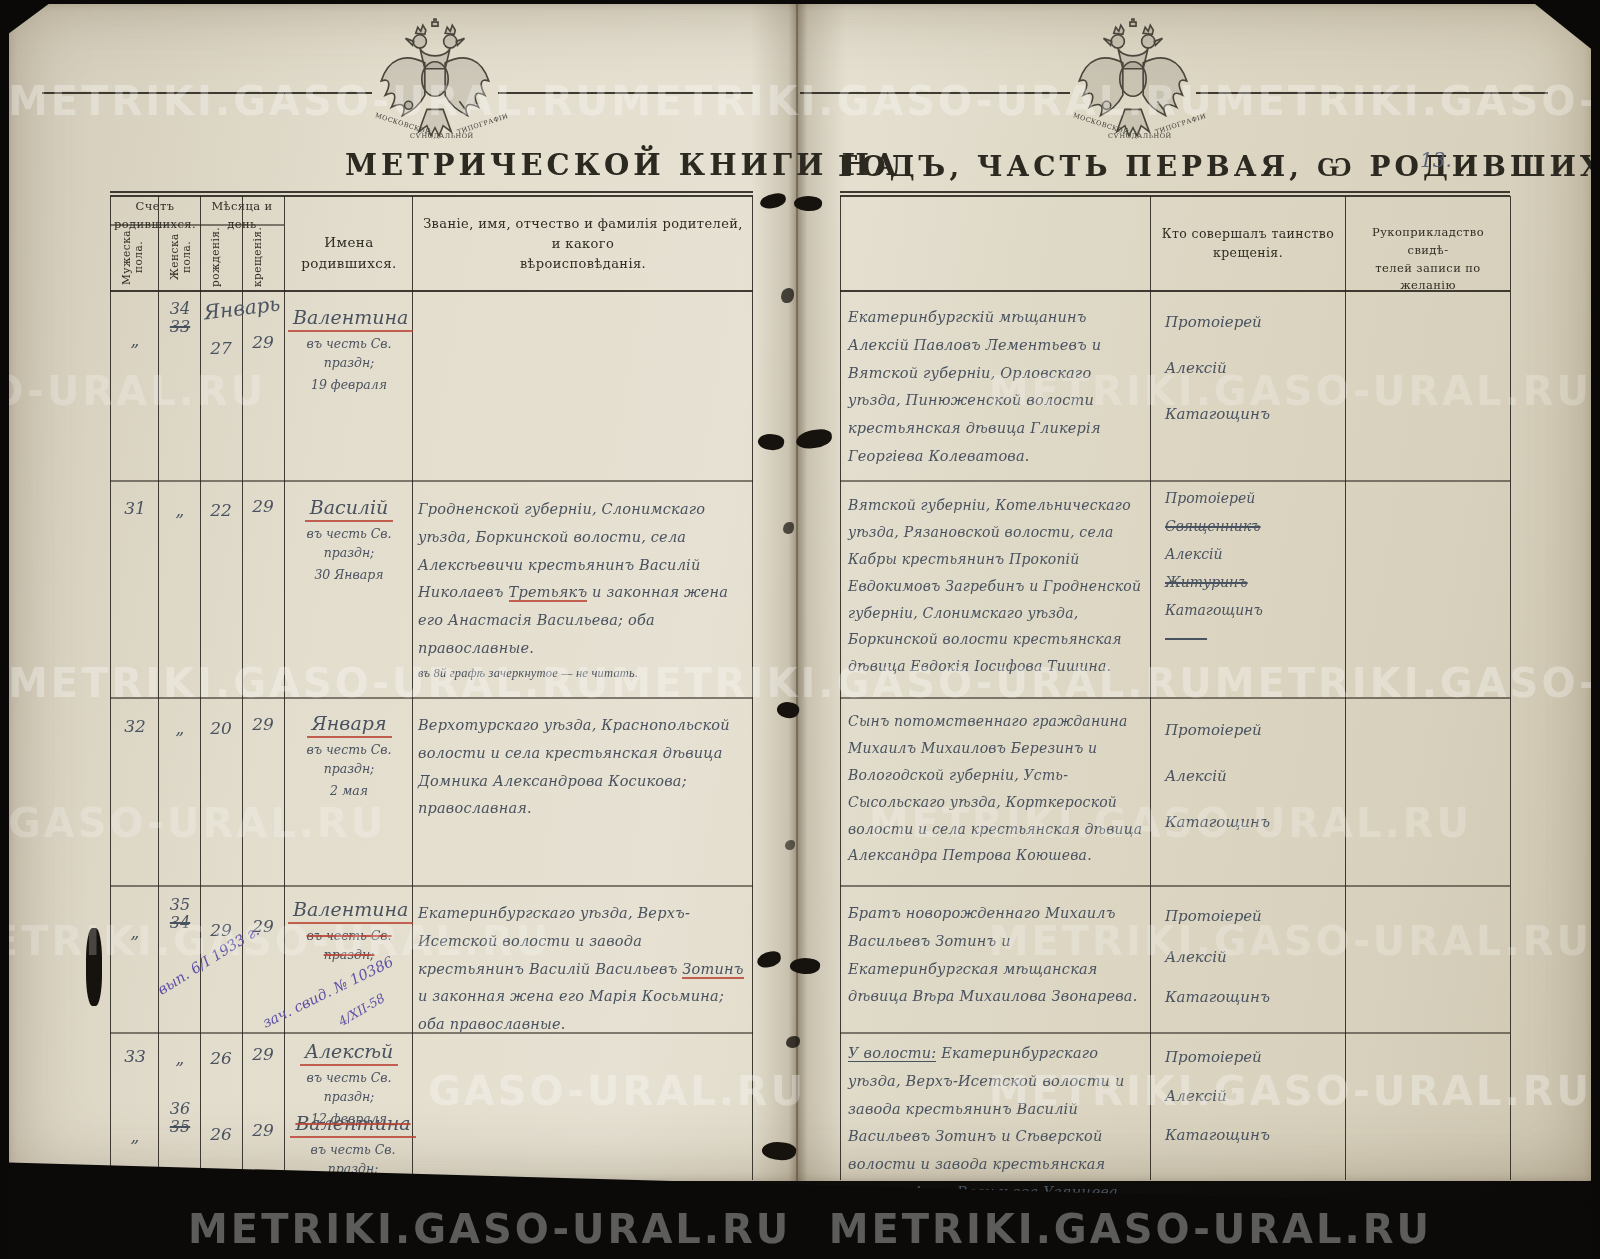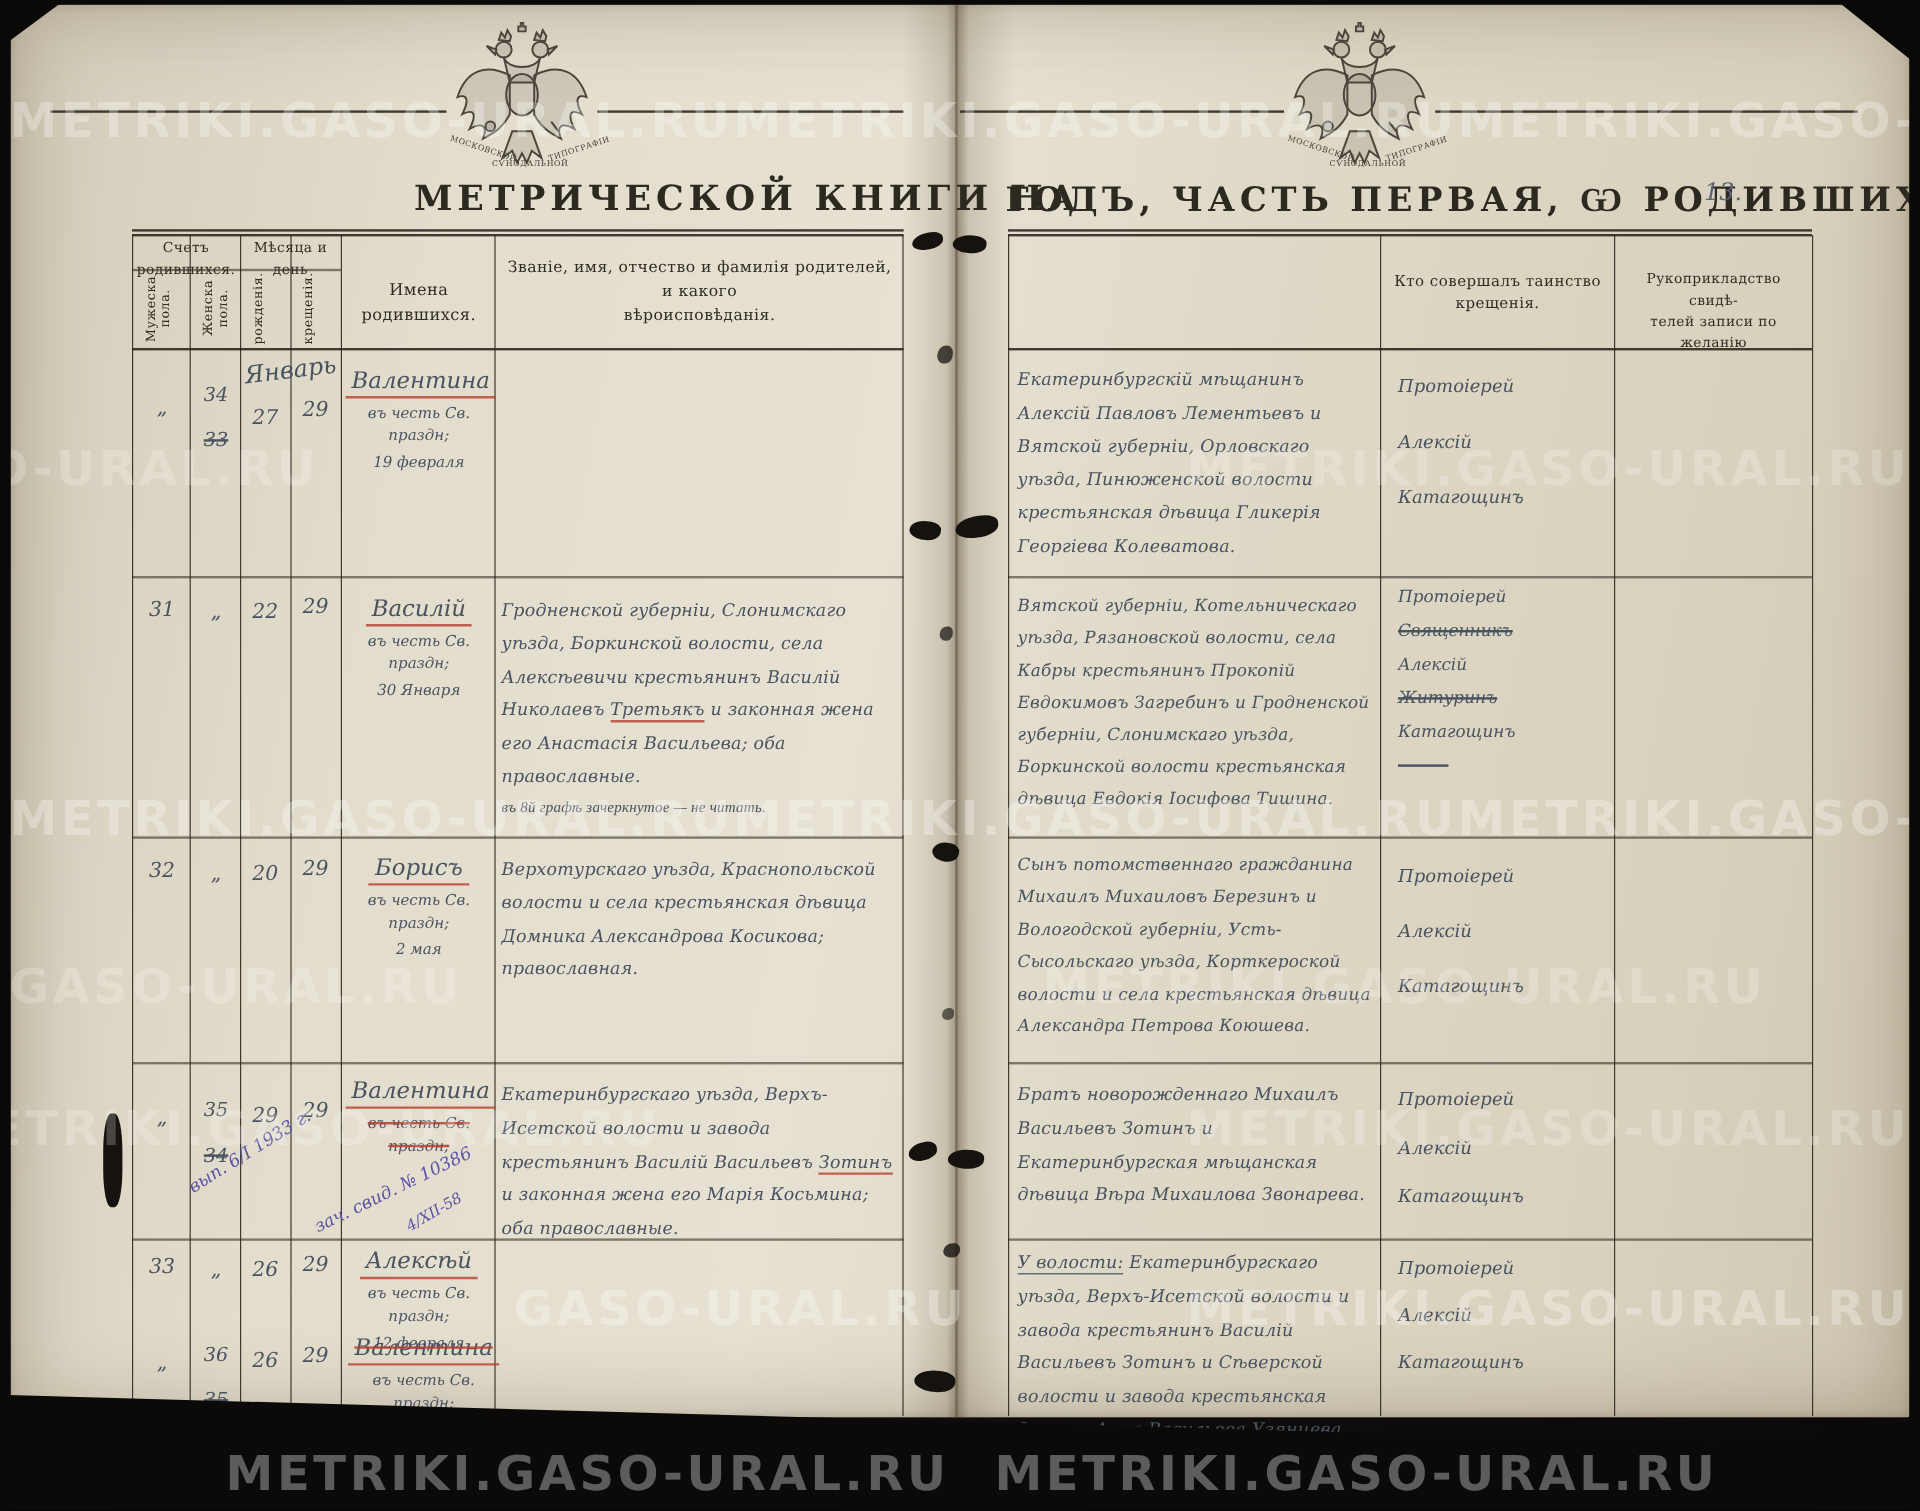--- a/index.html
+++ b/index.html
@@ -22,21 +22,21 @@
   .ln.h{height:1.5px;} .ln.v{width:1.2px;}
   .ln.faint{background:rgba(40,36,28,.55);}
   
   .ptitle{position:absolute;font-weight:bold;color:#2c2920;letter-spacing:4px;font-size:29px;text-align:center;white-space:nowrap;}
   .phead{position:absolute;color:#2f2c24;text-align:center;line-height:1.55;letter-spacing:.4px;}
   .vlabel{position:absolute;writing-mode:vertical-rl;transform:rotate(180deg);font-size:10.5px;color:#2f2c24;letter-spacing:.5px;text-align:center;}
   
   .hw{position:absolute;font-style:italic;color:#49525f;}
   .hw-p{font-size:14.5px;line-height:1.92;letter-spacing:.2px;}
   .hw-num{font-size:17px;text-align:center;}
-  .stack span{display:block;text-align:center;line-height:1.15;font-size:16px;margin-top:20px;}
+  .stack span{display:block;text-align:center;line-height:1.15;font-size:16px;}
   .old{text-decoration:line-through;text-decoration-thickness:1.5px;}
   .namecell{text-align:center;}
   .hw-name{font-size:19px;border-bottom:2.5px solid rgba(184,62,48,.8);padding:0 5px 2px;display:inline-block;}
   .hw-note{font-size:12.5px;display:block;margin-top:3px;line-height:1.5;}
   .red-struck{text-decoration:line-through;text-decoration-color:rgba(184,62,48,.85);text-decoration-thickness:2px;}
   .u-red{border-bottom:2.5px solid rgba(184,62,48,.8);}
   .u-ink{border-bottom:1.5px solid #49525f;}
   .priest{line-height:3.05;font-size:15px;}
   .priest.tight{line-height:2.0;font-size:14px;}
   .priest span{display:block;}
@@ -212,21 +212,21 @@
     <span class="struck">Житуринъ</span>
     <span>Катагощинъ</span>
     <span class="struck">―――</span>
   </div>
 
   <div class="hw hw-num" style="left:112px;top:716px;width:46px;">32</div>
   <div class="hw hw-num" style="left:158px;top:718px;width:44px;">„</div>
   <div class="hw hw-num" style="left:200px;top:718px;width:42px;">20</div>
   <div class="hw hw-num" style="left:242px;top:714px;width:42px;">29</div>
   <div class="hw namecell" style="left:288px;top:712px;width:122px;">
-    <span class="hw-name">Борисъ</span>
+    <span class="hw-name">Января</span>
     <span class="hw-note">въ честь Св. праздн;</span>
     <span class="hw-note">2 мая</span>
   </div>
   <div class="hw hw-p" style="left:418px;top:712px;width:328px;">Верхотурскаго уѣзда, Краснопольской волости и села крестьянская дѣвица Домника Александрова Косикова; православная.</div>
   <div class="hw hw-p" style="left:848px;top:708px;width:298px;font-size:14px;">Сынъ потомственнаго гражданина Михаилъ Михаиловъ Березинъ и Вологодской губерніи, Усть-Сысольскаго уѣзда, Корткероской волости и села крестьянская дѣвица Александра Петрова Коюшева.</div>
   <div class="hw priest" style="left:1165px;top:708px;width:170px;">
     <span>Протоіерей</span>
     <span>Алексій</span>
     <span>Катагощинъ</span>
   </div>

